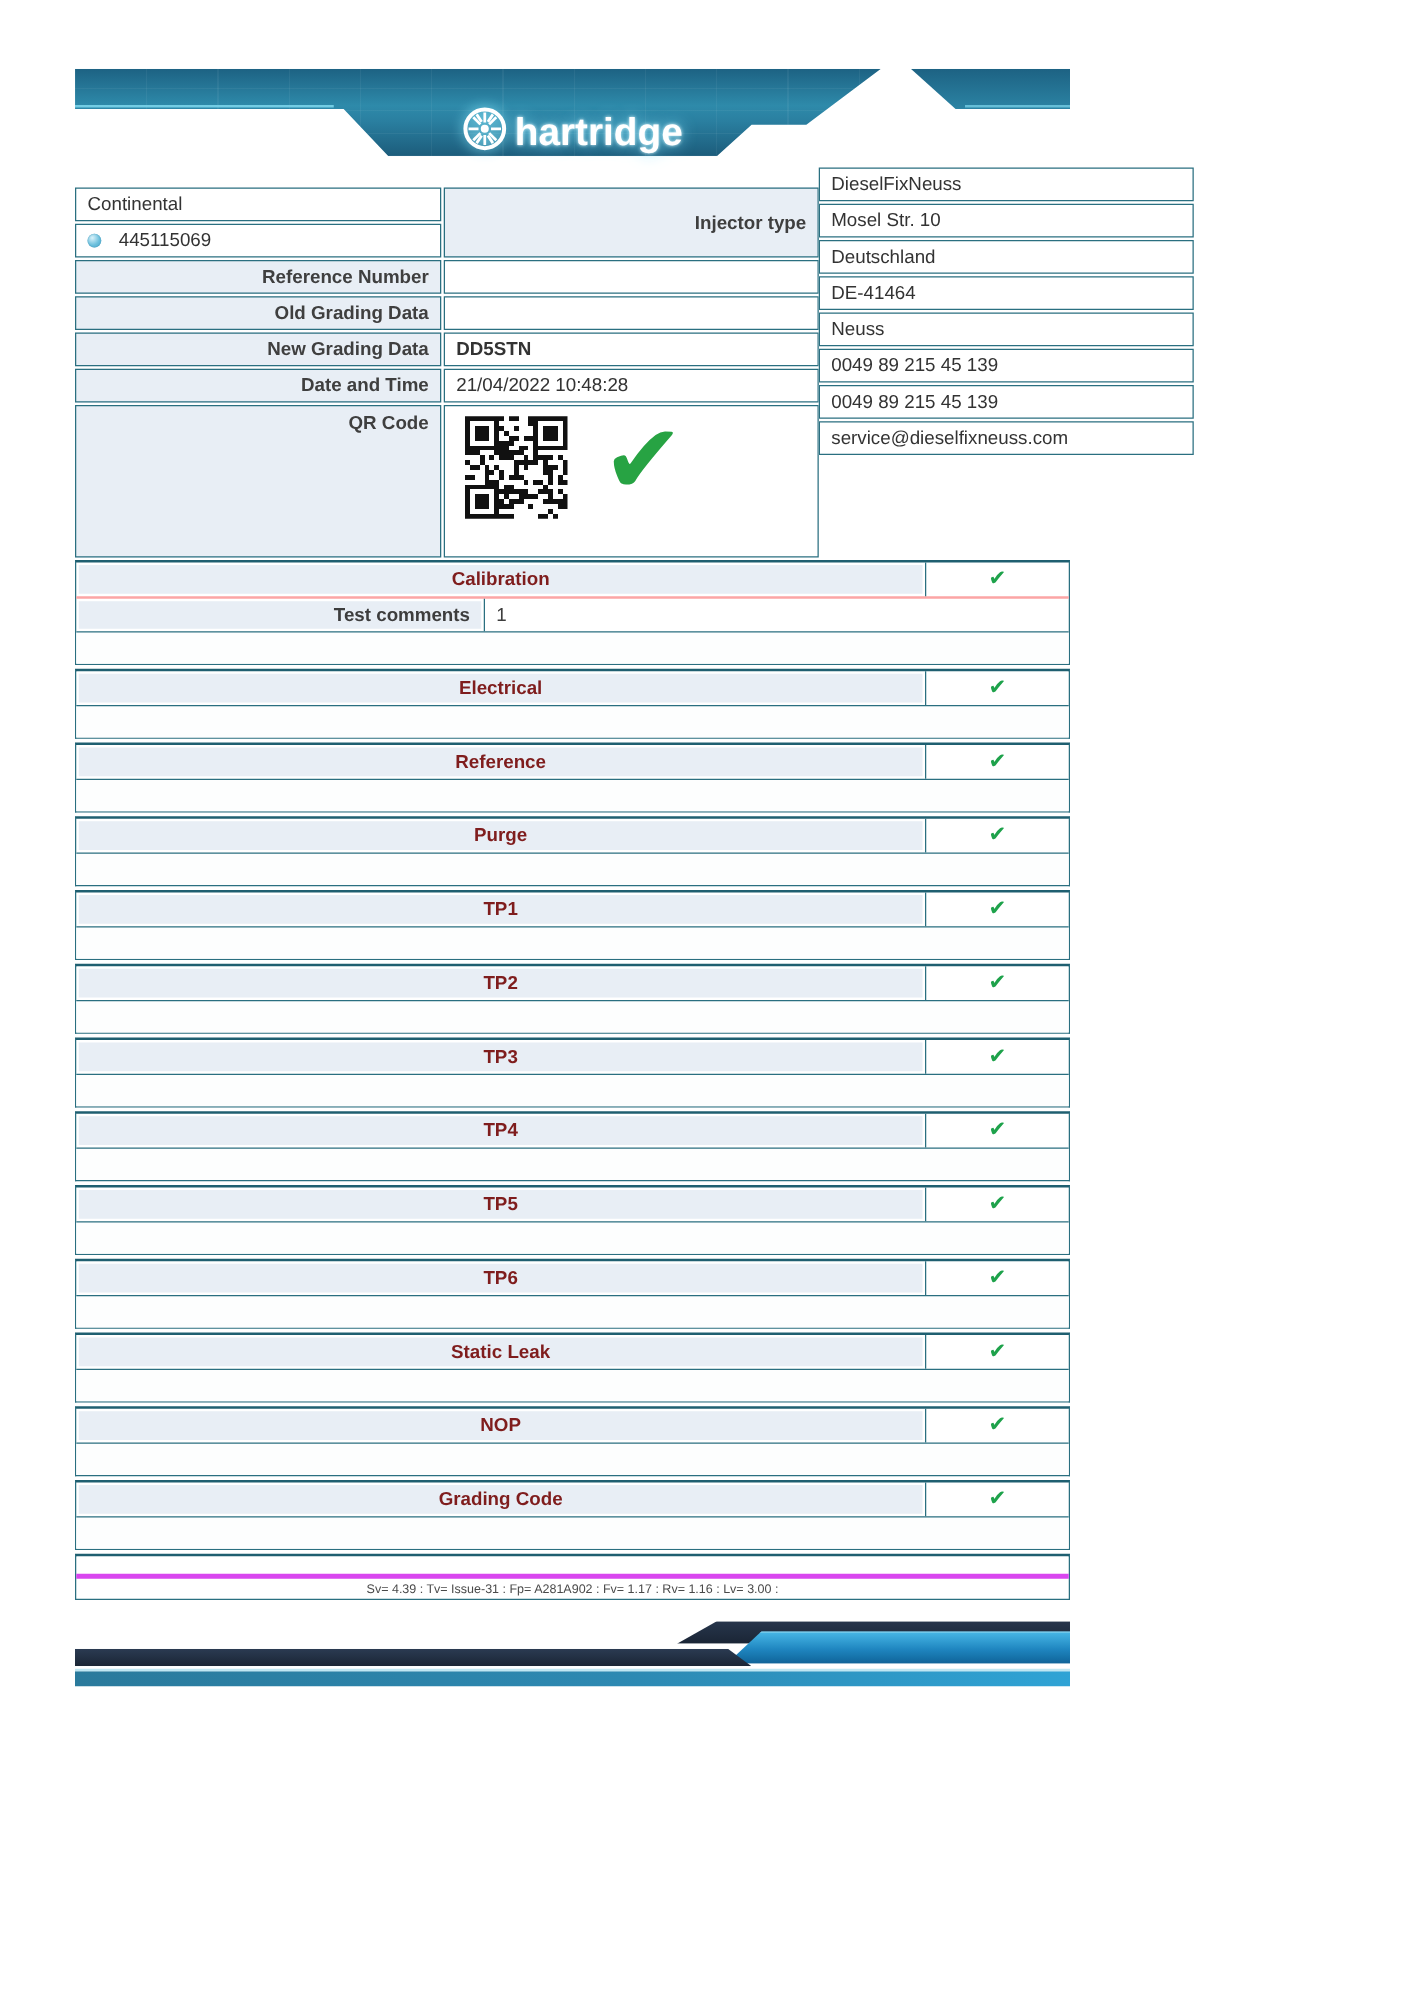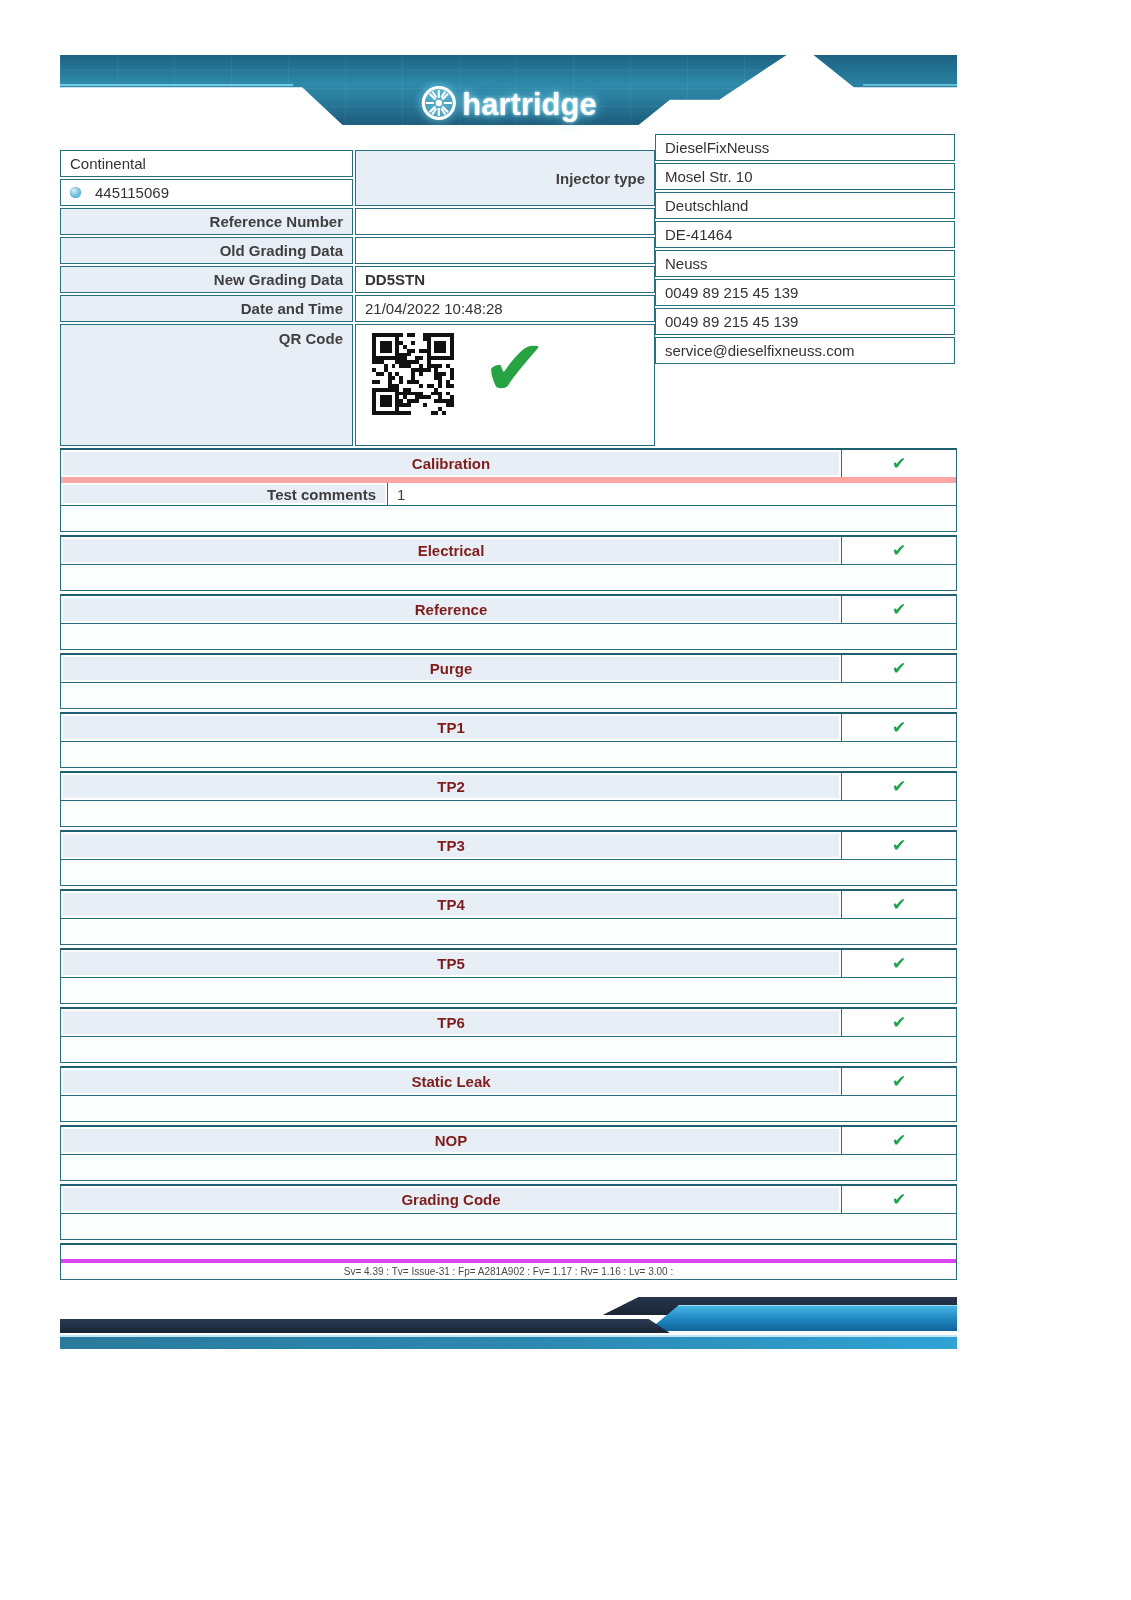--- a/index.html
+++ b/index.html
@@ -1,18 +1,18 @@
 <!DOCTYPE html>
 <html><head>
 <meta charset="utf-8">
 <style>
   * { margin:0; padding:0; box-sizing:border-box; }
   html,body { width:1131px; height:1600px; background:#ffffff;
               font-family:"Liberation Sans", sans-serif; color:#3d3d3d; }
-  #page { position:absolute; left:60px; top:0; width:897px; height:1600px; }
+  #page { position:absolute; left:60px; top:0; width:796px; height:1600px; }
 
   
   .banner-top { position:absolute; top:55px; left:0; width:100%; height:70px; }
   .banner-main {
     position:absolute; inset:0;
     background:
       repeating-linear-gradient(90deg, rgba(255,255,255,.05) 0 1px, transparent 1px 57px),
       repeating-linear-gradient(0deg, rgba(255,255,255,.05) 0 1px, transparent 1px 18px),
       linear-gradient(180deg,#1d6283 0%, #2e8aaa 42%, #2a7fa0 60%, #1c5c7b 100%);
     clip-path:polygon(0 0, 81% 0, 73.5% 64%, 68% 64%, 64.5% 100%,
@@ -61,21 +61,21 @@
               display:flex; flex-direction:column; gap:3px; }
   .block { border:1px solid #2a6f80; border-top:2px solid #1f5f70; background:#fff; }
   .hdr-row { display:flex; height:27px; }
   .hdr-shade { flex:1; background:#e8eef5; margin:2px; display:flex;
                align-items:center; justify-content:center;
                font-weight:bold; font-size:15px; color:#7f1d1d; }
   .chk-cell { width:115px; border-left:1px solid #2a6f80; display:flex;
               align-items:center; justify-content:center; }
   .check { font-family:"DejaVu Sans", sans-serif; color:#1ea24b; font-size:17px;
            font-weight:bold; line-height:1; }
-  .sub-row { display:flex; height:28px; border-top:6px solid #fca5a5; }
+  .sub-row { display:flex; height:28px; border-top:2px solid #fca5a5; }
   .sub-lab { width:322px; background:#e8eef5; margin:2px; display:flex;
              align-items:center; justify-content:flex-end; padding-right:9px;
              font-weight:bold; font-size:15px; }
   .sub-val { flex:1; border-left:1px solid #2a6f80; display:flex; align-items:center;
              padding-left:9px; font-size:15px; }
   .empty-row { height:26px; border-top:1px solid #2a6f80; background:#fdfefe; }
   .ver-row { height:20px; border-top:4px solid #d946ef; display:flex;
              align-items:center; justify-content:center;
              font-size:10px; color:#4a4a4a; letter-spacing:0; }
   .ver-spacer { height:14px; }

